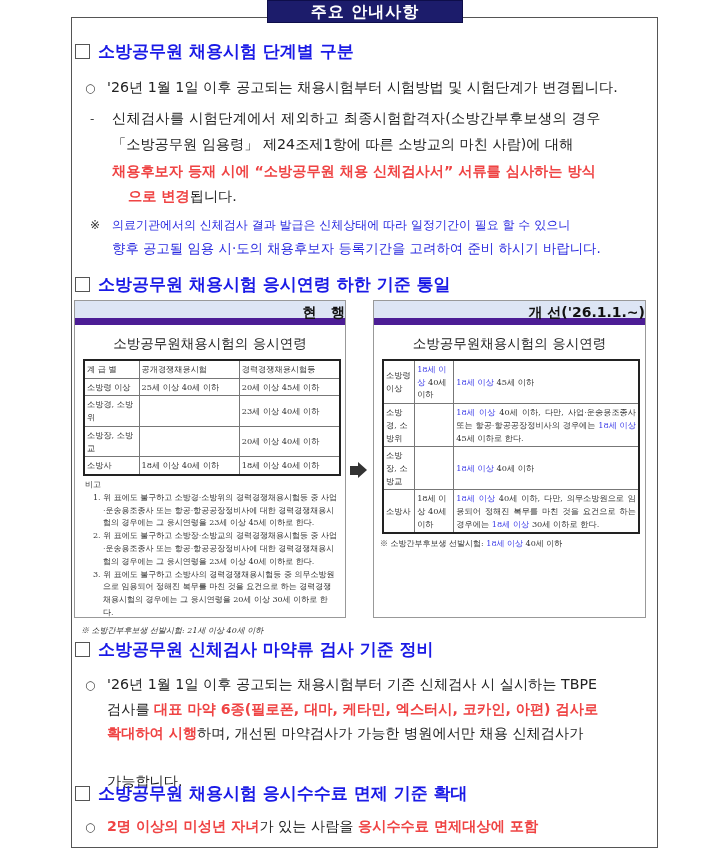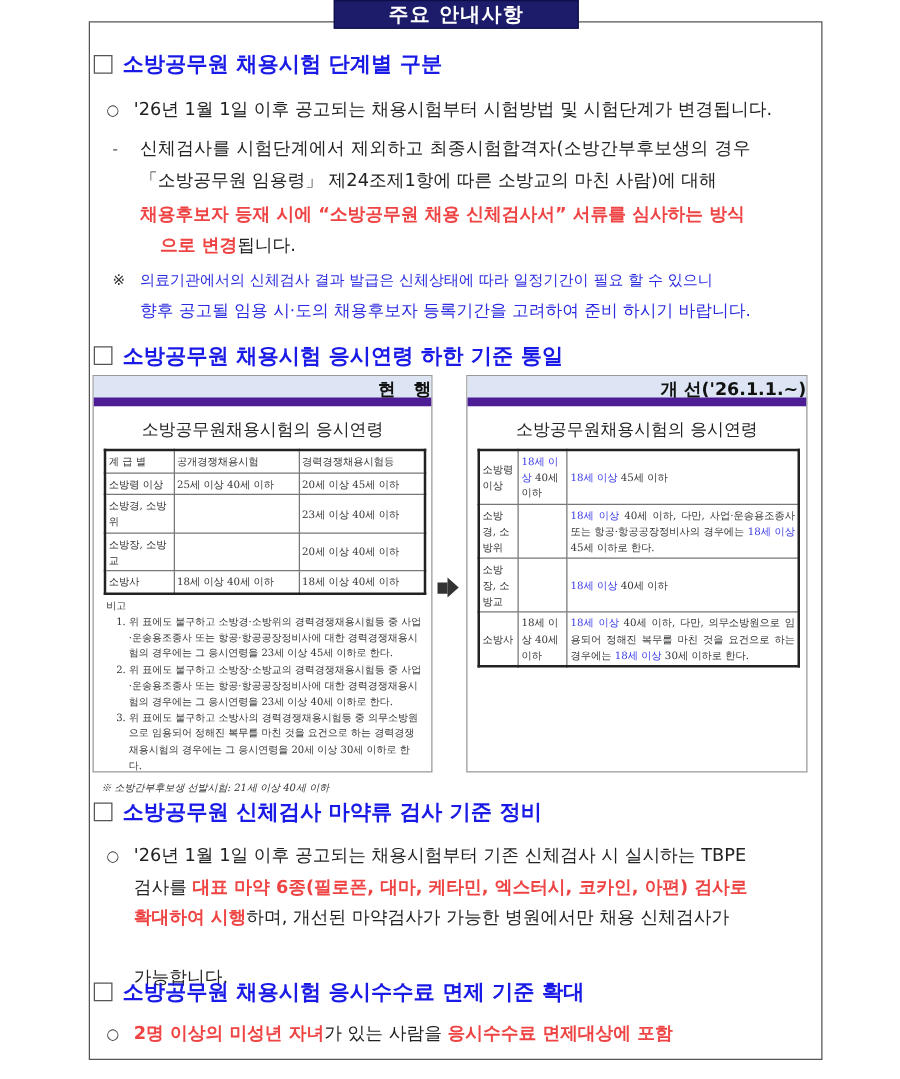--- a/index.html
+++ b/index.html
@@ -152,20 +152,23 @@
       <td></td>
       <td><span class="hl">18세 이상</span><span> 40세 이하</span></td>
     </tr>
     <tr>
       <td>소방사</td>
       <td>18세 이상 40세 이하</td>
       <td class="l" style="text-align:justify;"><span class="hl">18세 이상</span><span> 40세 이하, 다만, 의무소방원으로 임용되어 정해진 복무를 마친 것을 요건으로 하는 경우에는 </span><span class="hl">18세 이상</span><span> 30세 이하로 한다.</span></td>
     </tr>
   </tbody>
     </table>
+  <div class="notes" style="padding:4px 8px 0 6px;">
+    <span>※ 소방간부후보생 선발시험: </span><span class="hl">18세 이상</span><span> 40세 이하</span>
+  </div>
 </div>
 
 <div class="sec-head" style="top:638px;">
   <span class="box"></span>
   <span>소방공무원 신체검사 마약류 검사 기준 정비</span>
 </div>
 <div class="line" style="left:85px; top:675px;">
   <span class="bul">○</span><span>'26년 1월 1일 이후 공고되는 채용시험부터 기존 신체검사 시 실시하는 TBPE</span>
 </div>
 <div class="line" style="left:107px; top:700px;">

